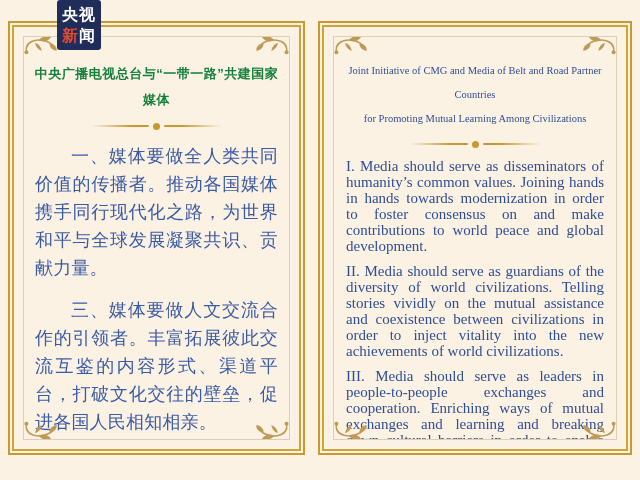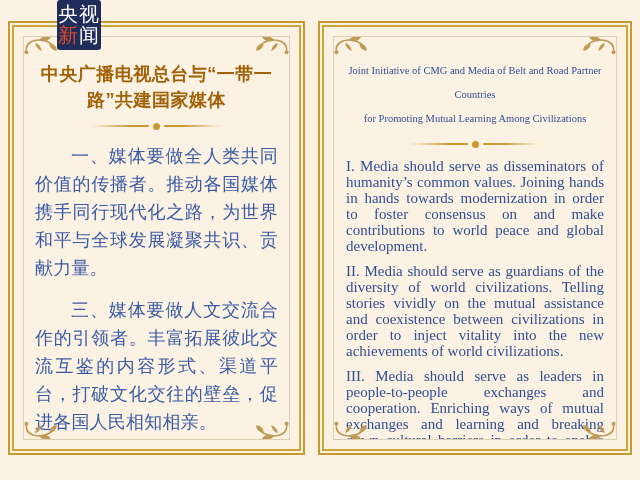--- a/index.html
+++ b/index.html
@@ -40,23 +40,23 @@
   .flourish svg{width:100%;height:100%;display:block;}
   .flourish.tl{top:-2px;left:-2px;}
   .flourish.tr{top:-2px;right:-2px;transform:scaleX(-1);}
   .flourish.bl{bottom:-2px;left:-2px;transform:scaleY(-1);}
   .flourish.br{bottom:-2px;right:-2px;transform:scale(-1,-1);}
 
   
   .cn-title{
     margin:24px 6px 0 6px;
     text-align:center;
-    color:#a16207;
+    color:#15803d;
     font-weight:bold;
-    font-size:18px;
+    font-size:13px;
     line-height:26px;
     letter-spacing:.5px;
   }
   .en-title{
     margin:22px 8px 2px 8px;
     text-align:center;
     color:#2e4e92;
     font-family:"Liberation Serif",serif;
     font-size:10.5px;
     line-height:24px;
@@ -101,21 +101,21 @@
     position:absolute;left:57px;top:0;
     width:44px;height:50px;
     background:#202c59;
     border-radius:3px;
     z-index:5;
     display:flex;flex-direction:column;
     align-items:center;justify-content:center;
     box-sizing:border-box;
   }
   .logo .row{
-    font-weight:normal;font-size:20px;line-height:21px;
+    font-weight:bold;font-size:16px;line-height:21px;
     color:#ffffff;letter-spacing:1px;white-space:nowrap;
   }
   .logo .accent{color:#e04a2d;}
 </style>
 </head>
 <body>
 
 <div class="stage">
 
   <div class="logo">

